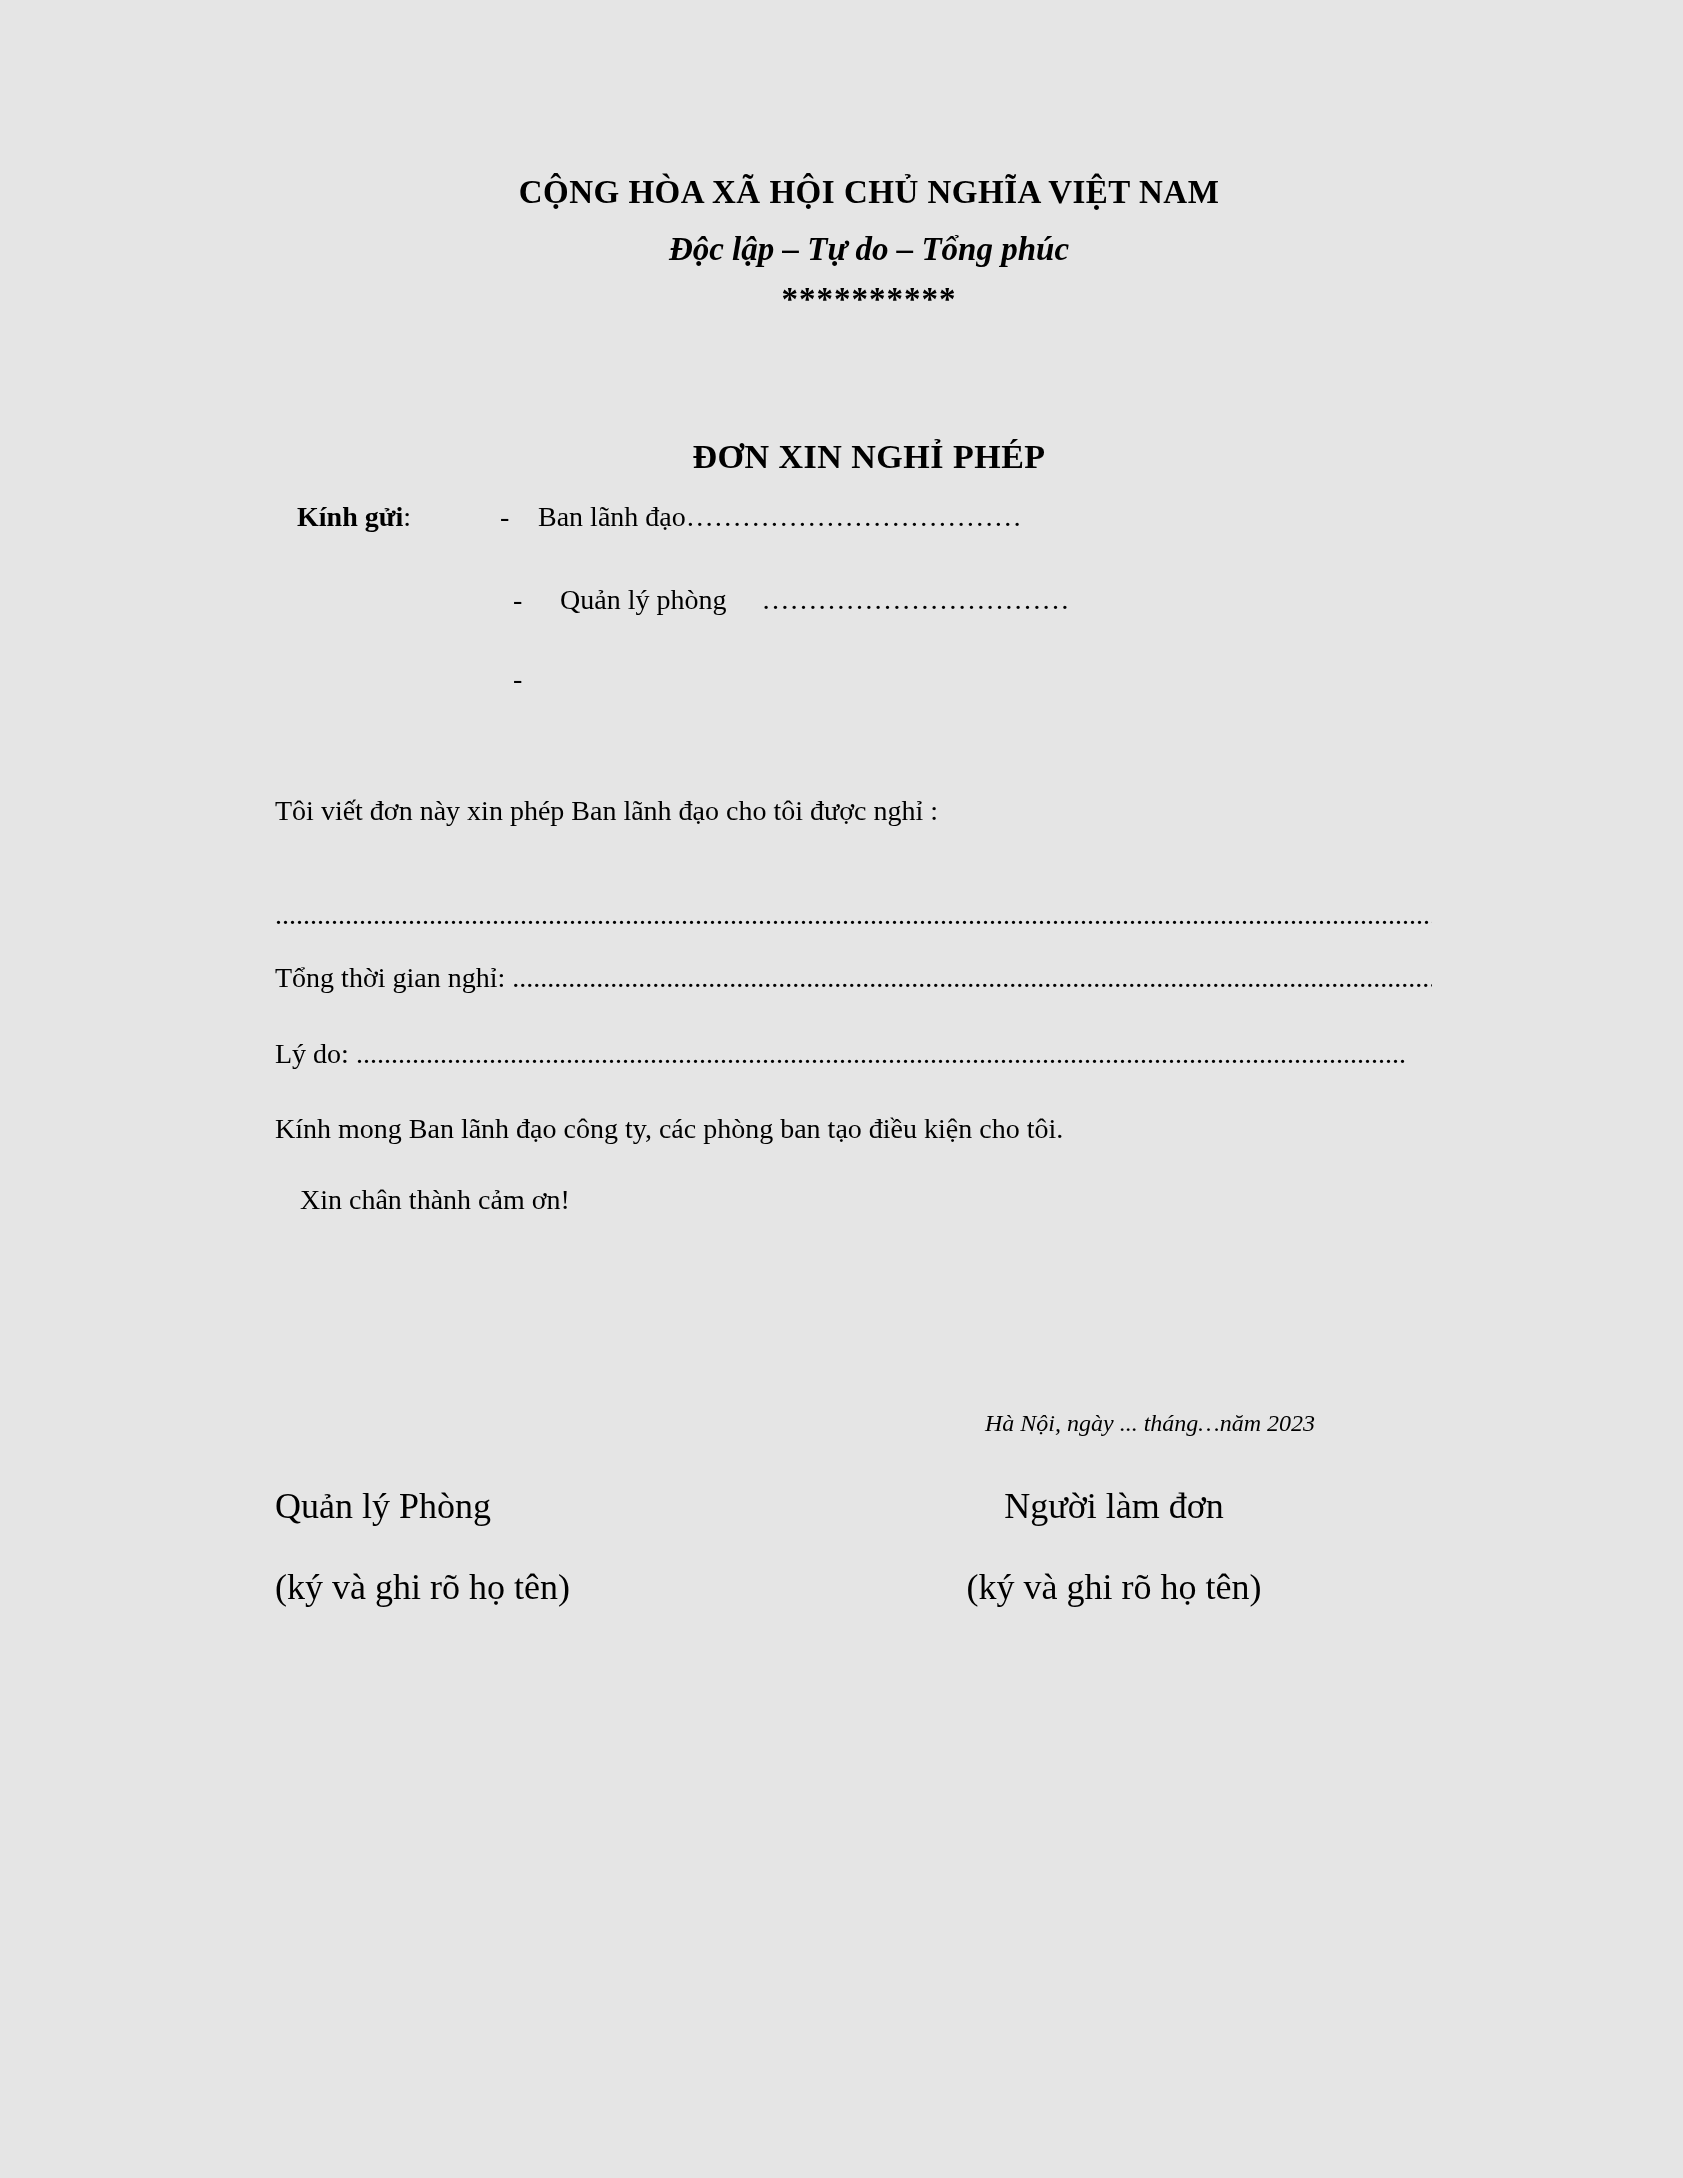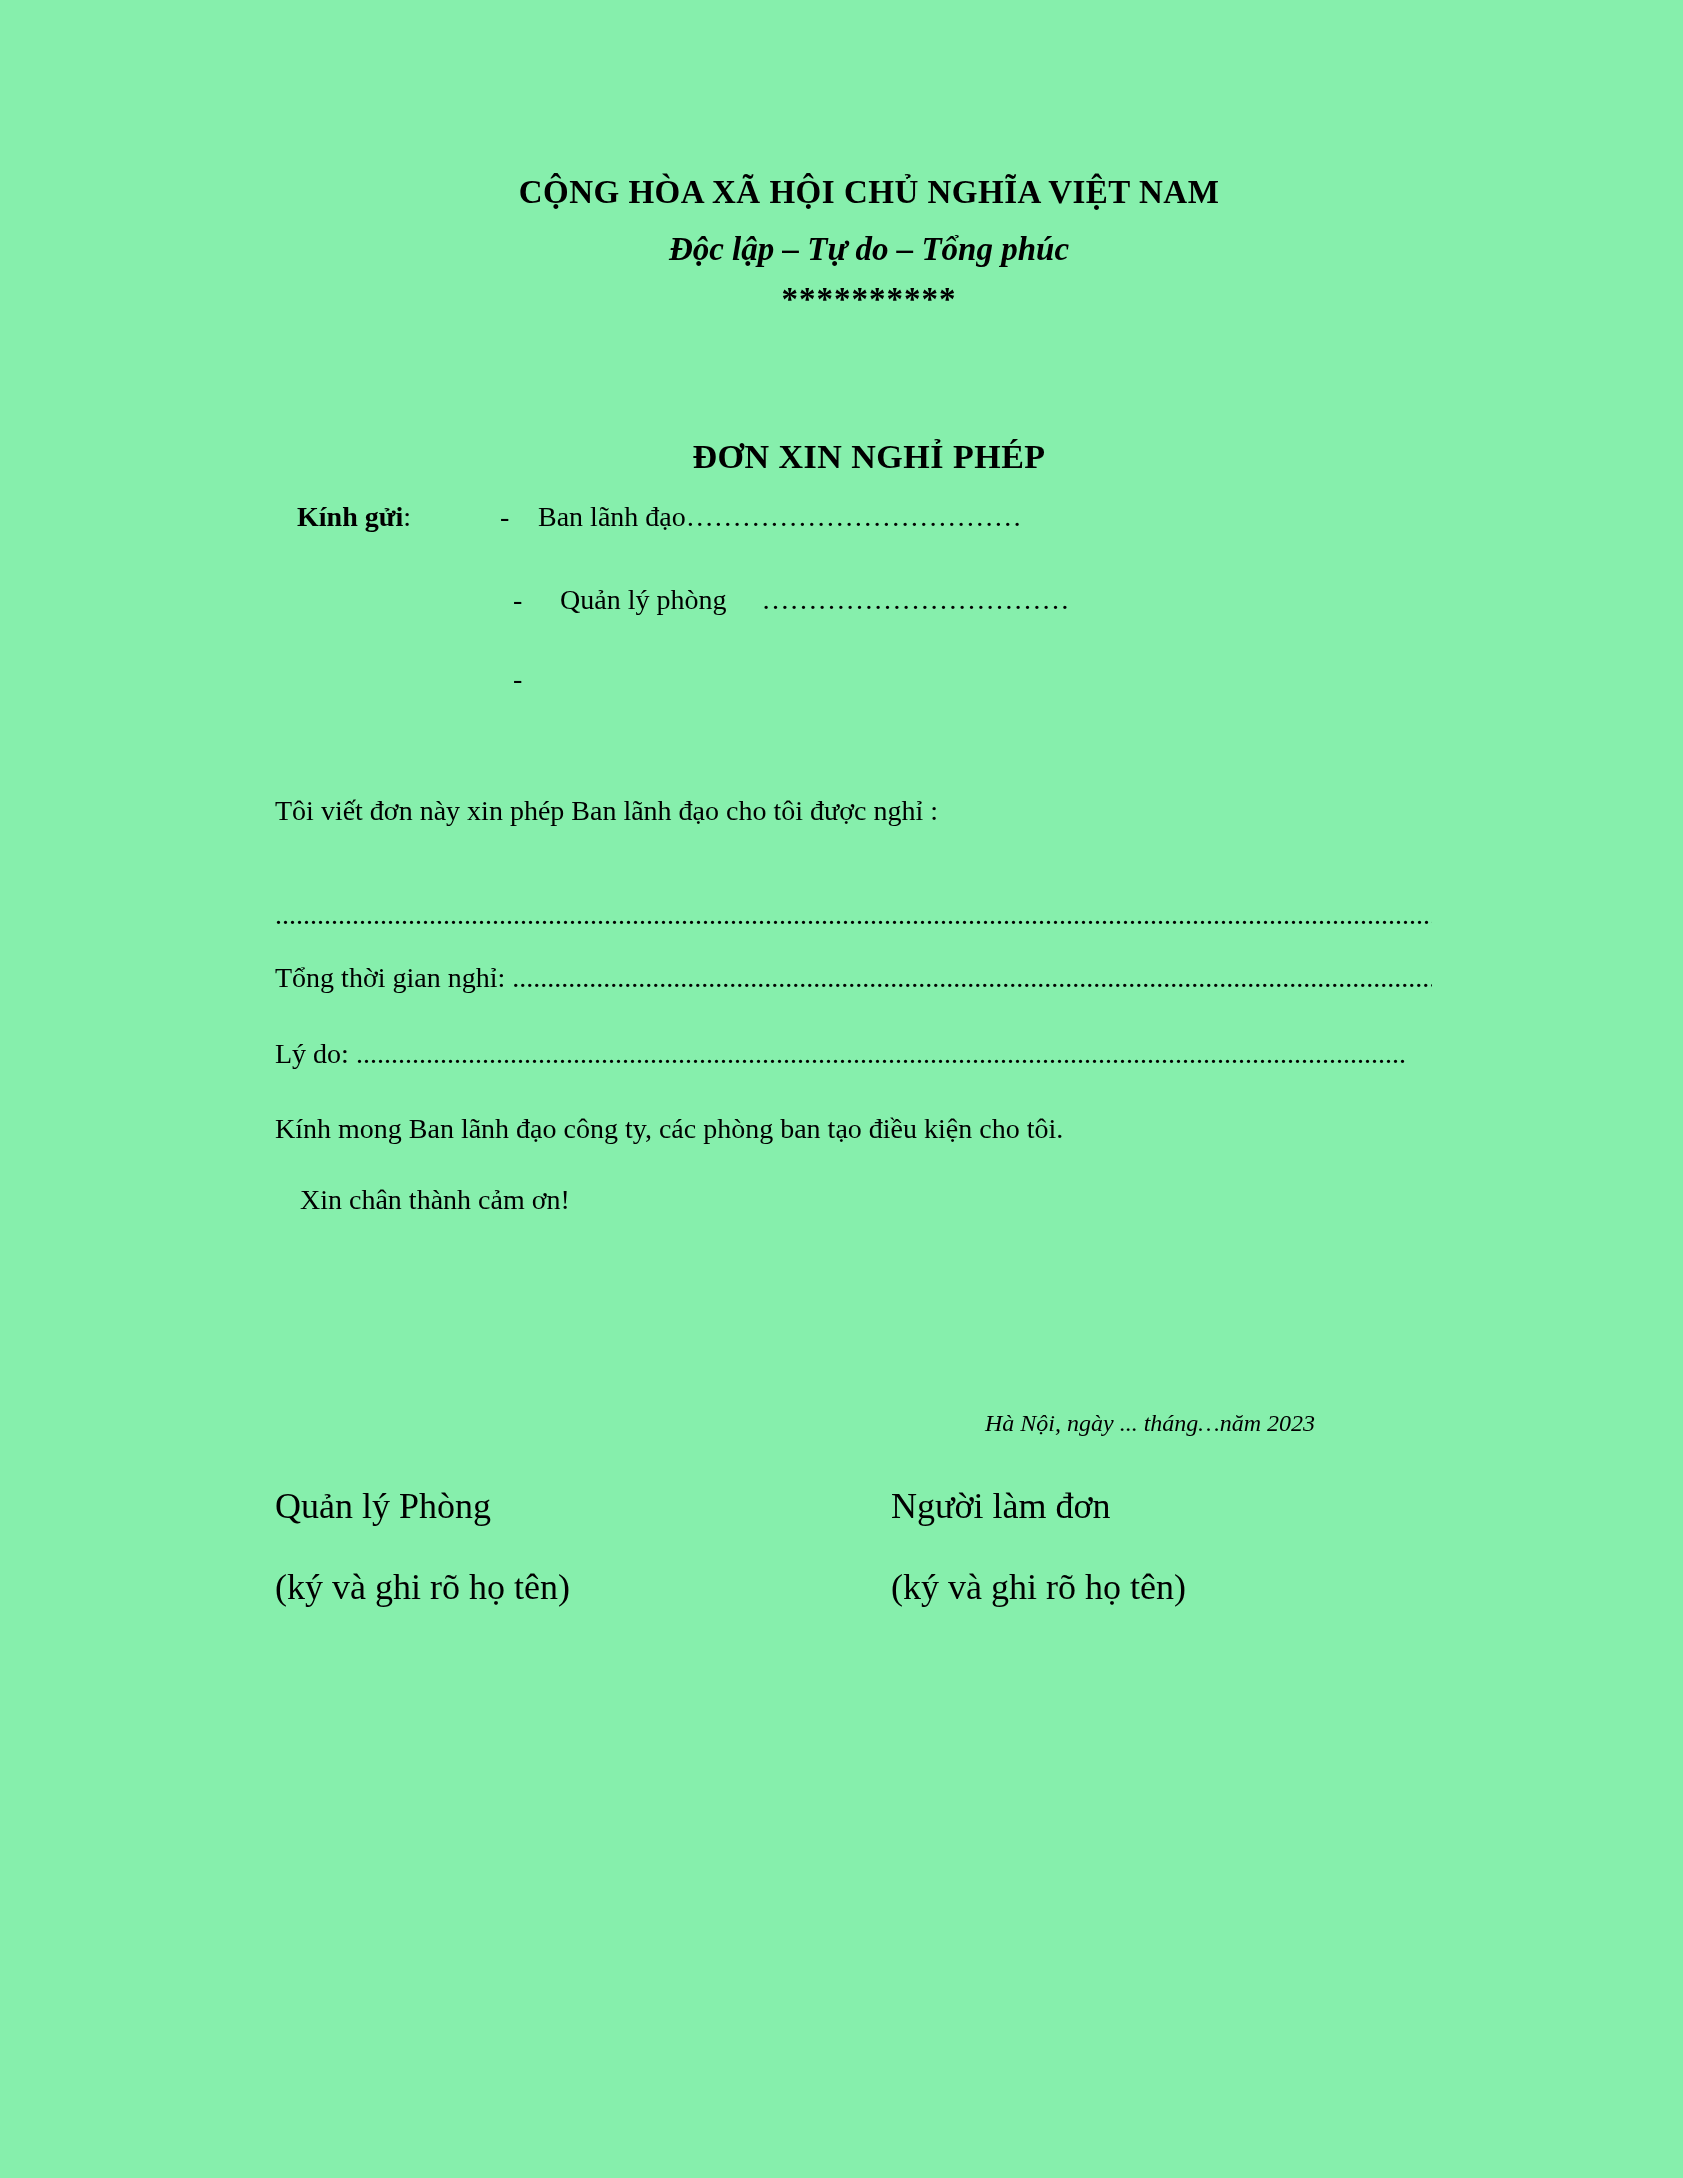--- a/index.html
+++ b/index.html
@@ -1,17 +1,17 @@
 <!DOCTYPE html>
 <html><head>
 <meta charset="utf-8">
 <style>
   html,body{margin:0;padding:0;background:#fff;}
   #page{
-    position:relative;width:1683px;height:2178px;background:#86efac;
+    position:relative;width:1683px;height:2178px;background:#e5e5e5;
     font-family:"Liberation Serif","DejaVu Serif",serif;color:#000;
     overflow:hidden;
   }
   .abs{position:absolute;line-height:1.15;white-space:nowrap;}
   .center-col{left:275px;width:1188px;text-align:center;}
   .b{font-weight:bold;}
   .i{font-style:italic;}
 
   .hdr1{top:174px;font-size:33px;letter-spacing:0.5px;}
   .hdr2{top:231px;font-size:33px;}
@@ -33,21 +33,21 @@
   .durline{top:962px;}
   .reasonline{top:1038px;}
   .request{top:1113px;left:275px;}
   .thanks{top:1184px;left:300px;}
   .note{top:1259px;left:297px;}
 
   .dateline{top:1410px;left:858px;width:584px;text-align:center;font-size:24px;}
   .sig-title{font-size:36px;top:1486px;}
   .sig-sub{font-size:36px;top:1567px;}
   .sig-left{left:275px;width:455px;text-align:left;}
-  .sig-right{left:891px;width:446px;text-align:left;}
+  .sig-right{left:891px;width:446px;text-align:center;}
 </style>
 </head>
 <body>
 
 <div id="page">
 
   <div class="abs center-col hdr1 b">CỘNG HÒA XÃ HỘI CHỦ NGHĨA VIỆT NAM</div>
   <div class="abs center-col hdr2 b i">Độc lập – Tự do – Tổng phúc</div>
   <div class="abs center-col stars b">**********</div>
 

